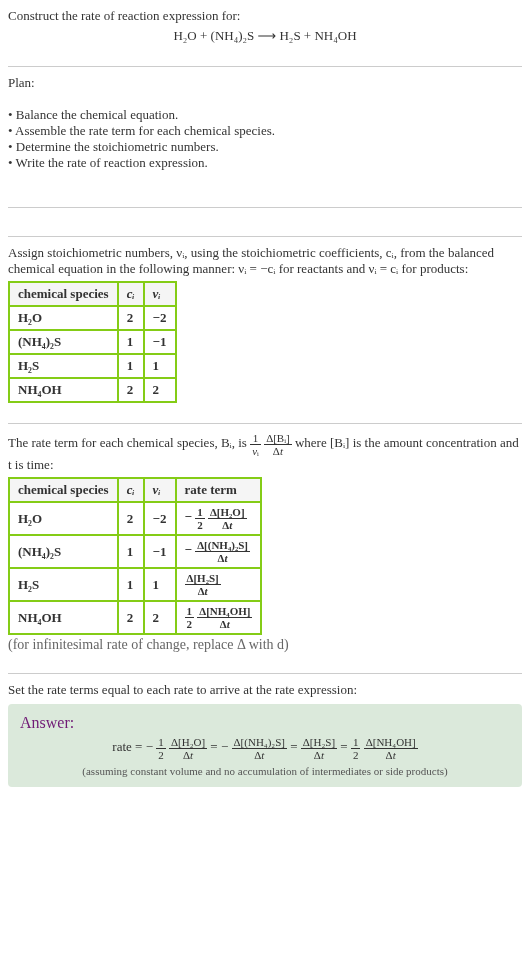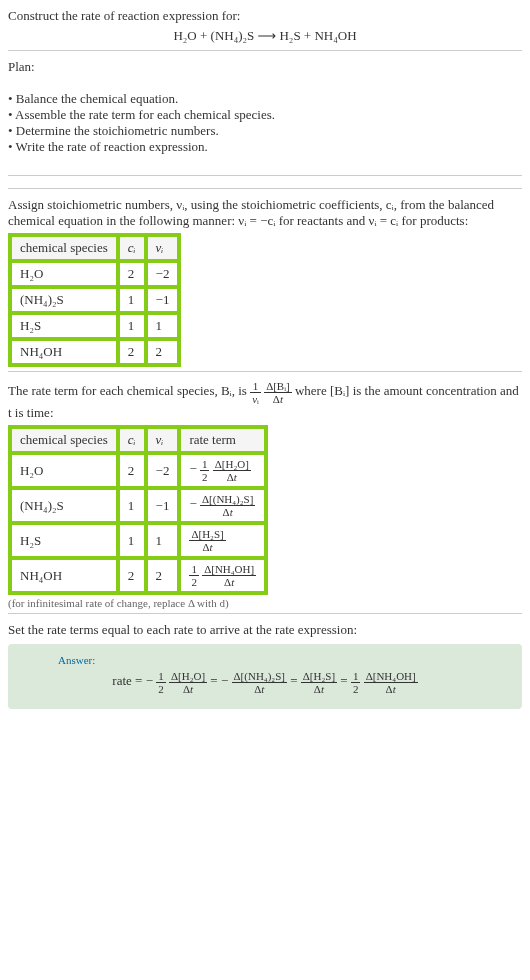--- a/index.html
+++ b/index.html
@@ -6,64 +6,63 @@
   margin: 0;
   padding: 8px;
   font-family: Georgia, 'Times New Roman', serif;
   font-size: 13px;
   color: #333;
   background: #fff;
   width: 514px;
 }
 .section {
   border-bottom: 1px solid #ccc;
-  padding-bottom: 4px;
+  padding-bottom: 20px;
   margin-bottom: 8px;
 }
 .section:last-of-type {
   border-bottom: none;
 }
 .heading {
   margin-bottom: 4px;
 }
 .equation {
   font-family: 'Times New Roman', serif;
   margin: 2px 0;
   text-align: center;
 }
 table {
   border-collapse: collapse;
   margin-top: 4px;
 }
 th, td {
-  border: 4px solid #84cc16;
+  border: 2px solid #84cc16;
   padding: 3px 8px;
   text-align: left;
-  font-weight: normal;
+  font-weight: bold;
   font-family: 'Times New Roman', serif;
 }
 th {
   background: #f5f5f5;
 }
 .note {
-  font-size: 11px;
+  font-size: 14px;
   color: #666;
   margin-top: 2px;
 }
 .answer-box {
   background: #dbe9db;
   border-radius: 4px;
   padding: 10px 12px;
   margin-top: 6px;
 }
 .answer-label {
-  font-size: 11px;
-  color: #0369a1;
+  font-size: 16px;
+  color: #701a75;
   margin-bottom: 4px;
-  margin-left: 38px;
 }
 .answer-rate {
   text-align: center;
   font-family: 'Times New Roman', serif;
   margin: 4px 0;
 }
 .answer-note {
   font-size: 11px;
   text-align: center;
   color: #555;
@@ -213,14 +212,15 @@
       <span class="frac"><span class="num">Δ[H₂O]</span><span class="den">Δ<i>t</i></span></span>
       = 
       <span>−</span>
       <span class="frac"><span class="num">Δ[(NH₄)₂S]</span><span class="den">Δ<i>t</i></span></span>
       = 
       <span class="frac"><span class="num">Δ[H₂S]</span><span class="den">Δ<i>t</i></span></span>
       = 
       <span class="frac"><span class="num">1</span><span class="den">2</span></span>
       <span class="frac"><span class="num">Δ[NH₄OH]</span><span class="den">Δ<i>t</i></span></span>
     </div>
+    <div class="answer-note">(assuming constant volume and no accumulation of intermediates or side products)</div>
   </div>
 </div>
 
 </body></html>

